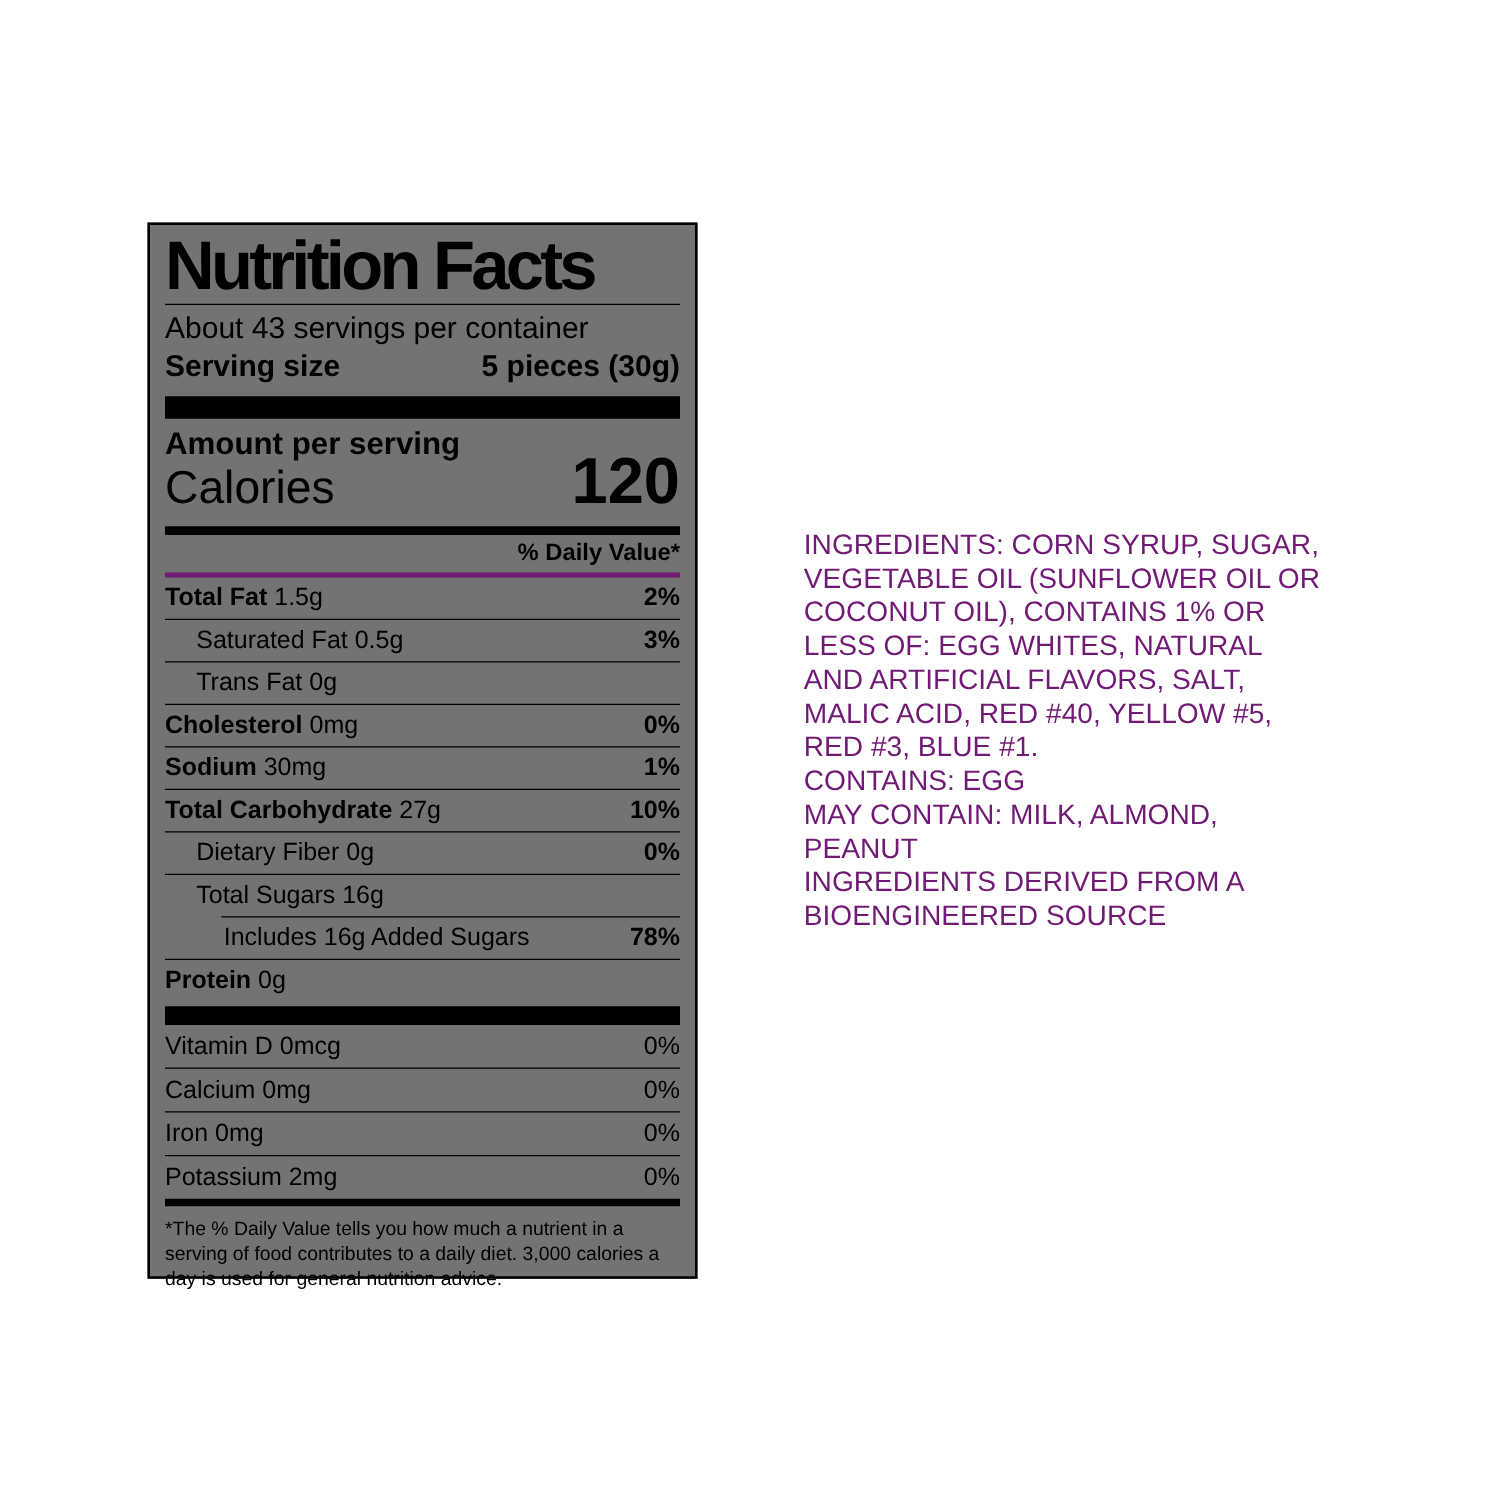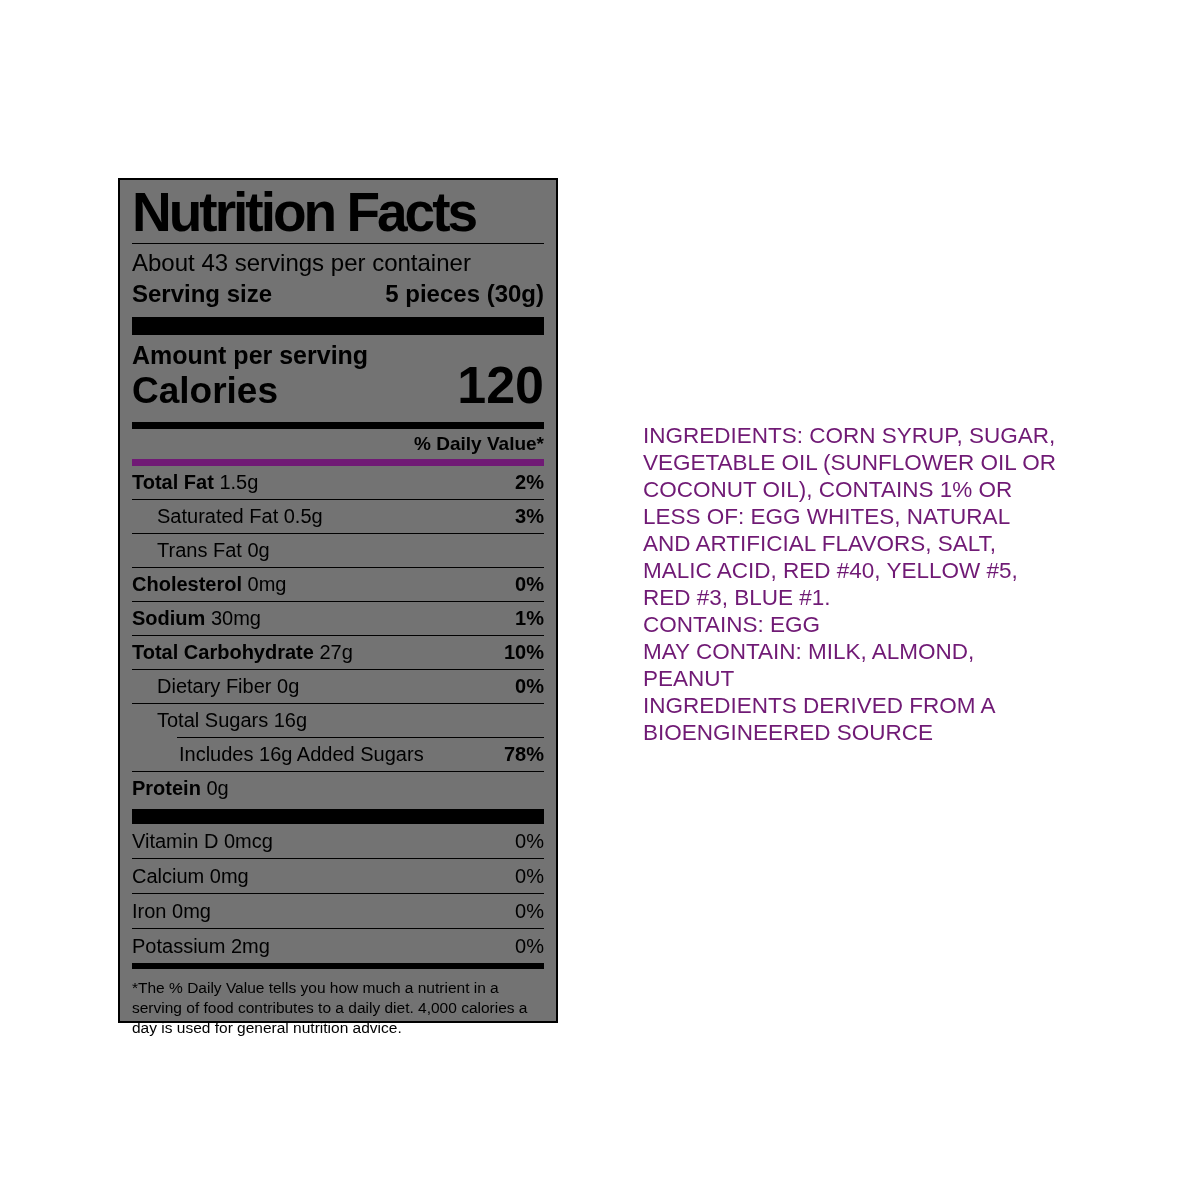--- a/index.html
+++ b/index.html
@@ -60,28 +60,28 @@
     font-weight: bold;
     line-height: 19px;
     margin-top: 11px;
   }
   .nf-cal-row {
     display: flex;
     justify-content: space-between;
     align-items: baseline;
     margin-top: -4px;
   }
-  .nf-cal-label { font-size: 37px; font-weight: bold; line-height: 48px; }
+  .nf-cal-label { font-size: 37px; font-weight: normal; line-height: 48px; }
   .nf-cal-value { font-size: 52px; font-weight: bold; line-height: 48px; }
   .nf-dv-header {
     text-align: right;
     font-size: 19px;
     font-weight: bold;
     line-height: 30px;
-    border-bottom: 7px solid #701a75;
+    border-bottom: 4px solid #701a75;
   }
   .nrow {
     display: flex;
     justify-content: space-between;
     align-items: center;
     font-size: 20px;
     height: 33px;
     white-space: nowrap;
     text-align: right;
   }
@@ -211,21 +211,21 @@
         </div>
         <div class="sep"></div>
         <div class="nrow vrow">
           <span>Potassium 2mg</span>
           <span>0%</span>
         </div>
       </div>
 
     <div class="bar bar-6"></div>
 
-    <p class="nf-footnote">*The % Daily Value tells you how much a nutrient in a serving of food contributes to a daily diet. 4,000 calories a day is used for general nutrition advice.</p>
+    <p class="nf-footnote">*The % Daily Value tells you how much a nutrient in a serving of food contributes to a daily diet. 3,000 calories a day is used for general nutrition advice.</p>
   </section>
 
   <section class="ingredients">
     <div id="ingredients-statement">
         <div class="line">INGREDIENTS: CORN SYRUP, SUGAR,</div>
         <div class="line">VEGETABLE OIL (SUNFLOWER OIL OR</div>
         <div class="line">COCONUT OIL), CONTAINS 1% OR</div>
         <div class="line">LESS OF: EGG WHITES, NATURAL</div>
         <div class="line">AND ARTIFICIAL FLAVORS, SALT,</div>
         <div class="line">MALIC ACID, RED #40, YELLOW #5,</div>

